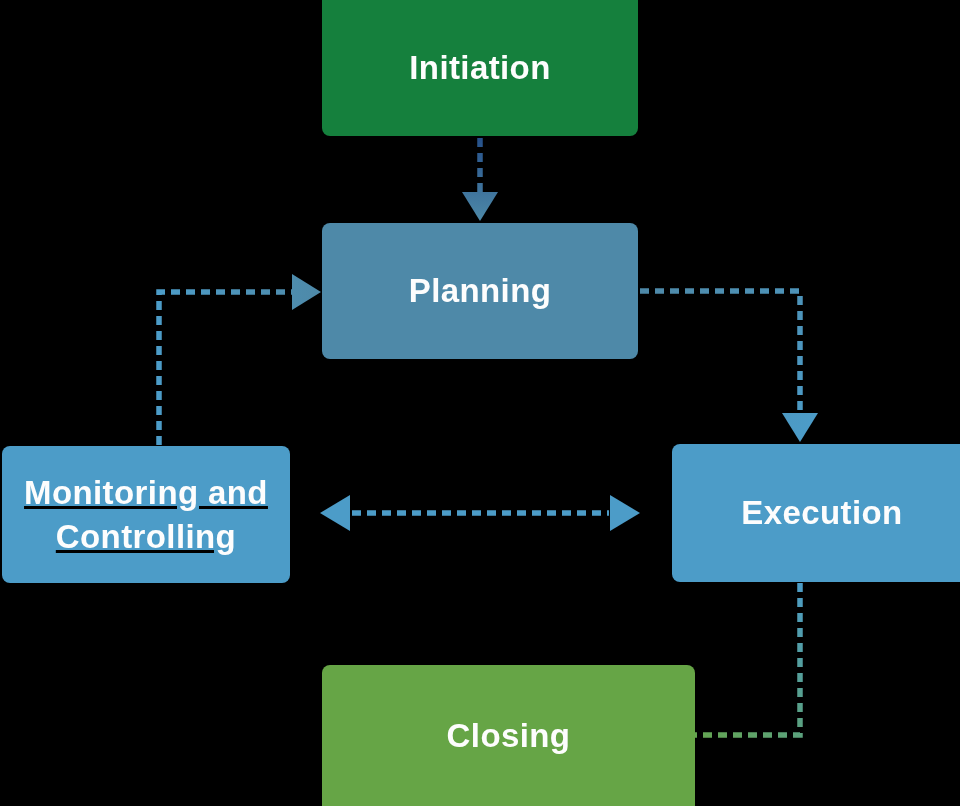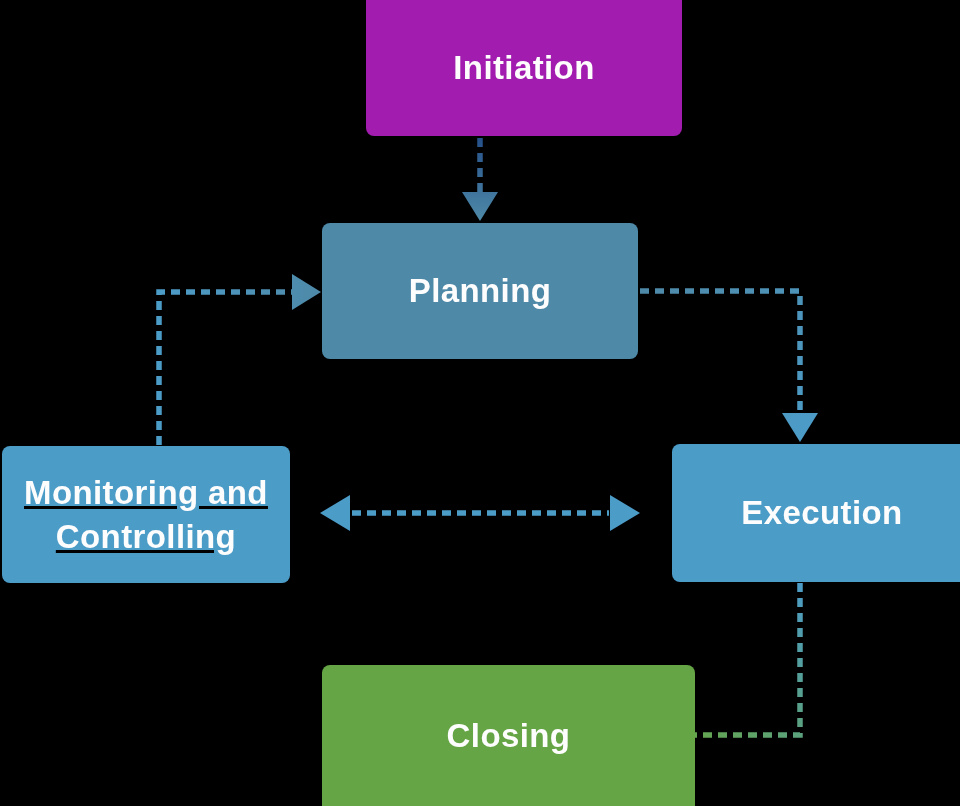--- a/index.html
+++ b/index.html
@@ -90,21 +90,21 @@
     <polygon points="782,413 818,413 800,442" fill="url(#grad-plan-exec)"></polygon>
 
     <path class="connector" d="M352 513 H609" stroke="#4c9cc8"></path>
     <polygon points="350,495 350,531 320,513" fill="#4c9cc8"></polygon>
     <polygon points="610,495 610,531 640,513" fill="#4c9cc8"></polygon>
 
     <path class="connector" d="M800 583 V735 H671" stroke="url(#grad-exec-close)"></path>
     <polygon points="670,717 670,753 640,735" fill="#66a546"></polygon>
   </svg>
 
-  <div class="node node-initiation" style="background-color: #a21caf; margin-left: 44px;">
+  <div class="node node-initiation" style="background-color: #15803d;">
     <span class="label">Initiation</span>
   </div>
 
   <div class="node node-planning" style="background-color: rgb(78, 137, 168);">
     <span class="label">Planning</span>
   </div>
 
   <div class="node node-monitoring" style="background-color: rgb(76, 156, 200);">
     <span class="label">Monitoring and Controlling</span>
   </div>

